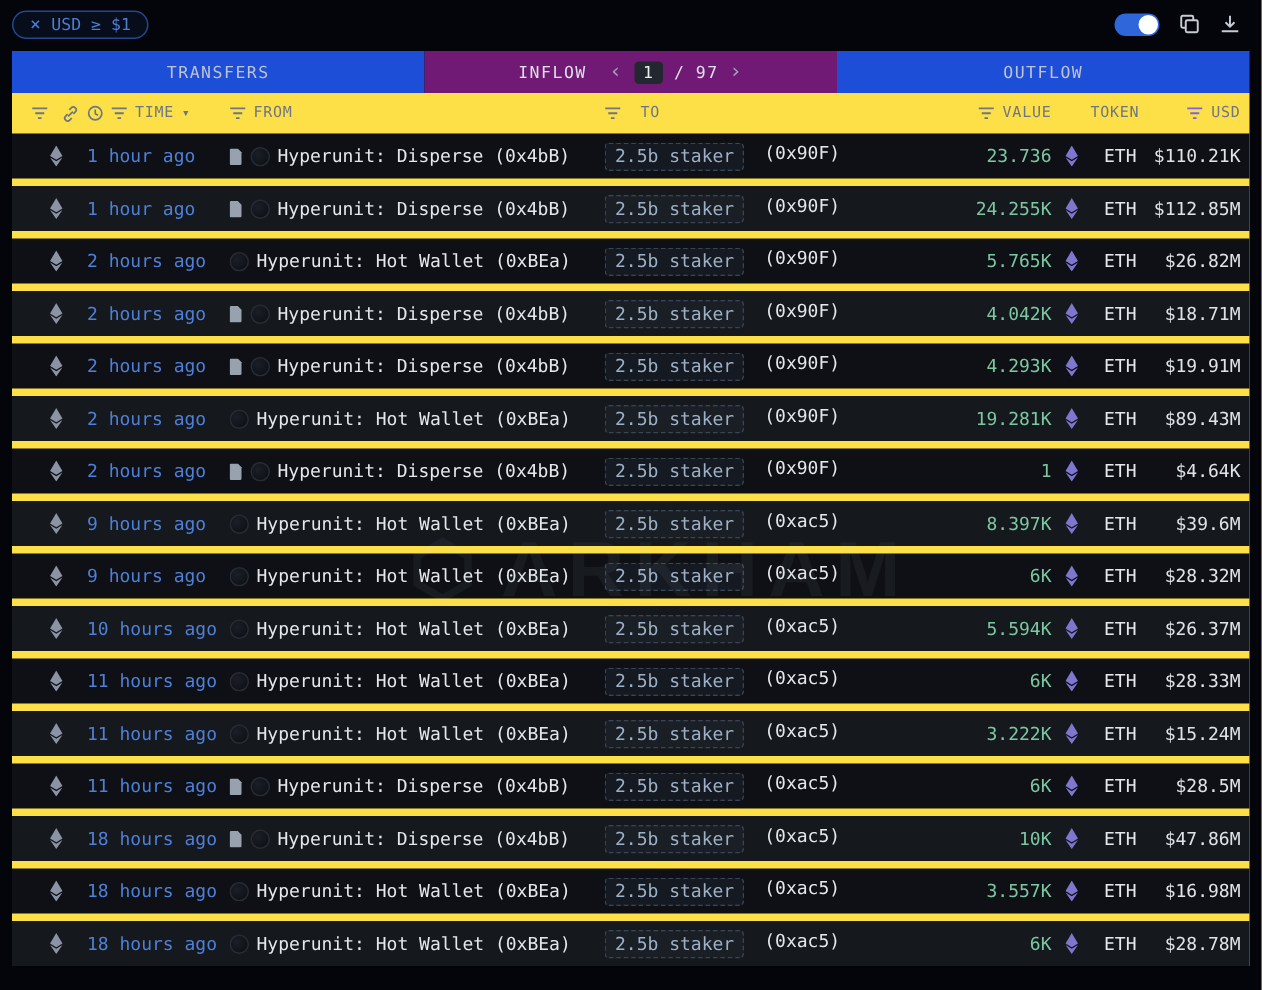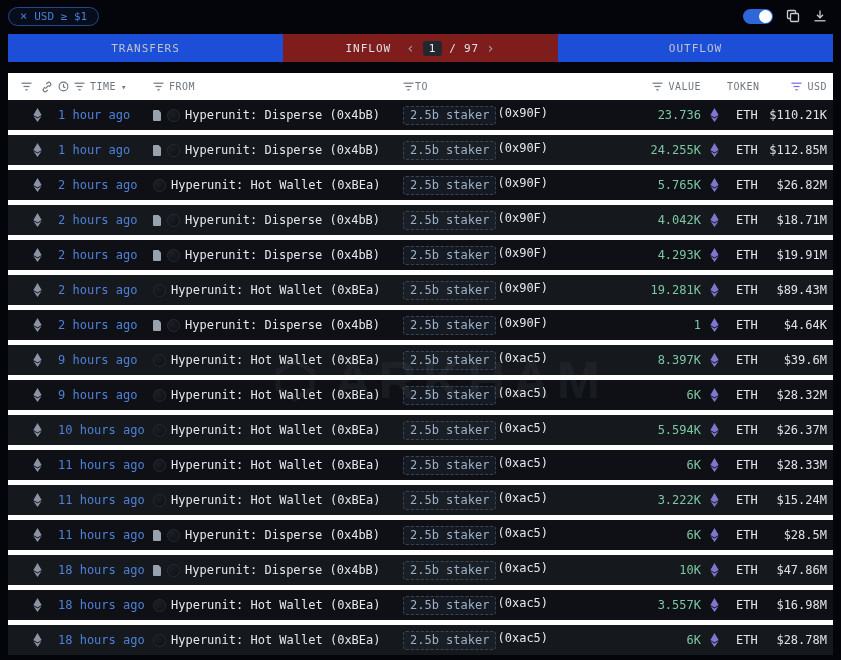--- a/index.html
+++ b/index.html
@@ -22,43 +22,43 @@
   .topbar-right { margin-left: auto; display: flex; align-items: center; gap: 13px; }
   .toggle { width: 30px; height: 15px; border-radius: 8px; background: #2e67da; position: relative; cursor: pointer; }
   .toggle .knob { position: absolute; right: 1px; top: 1px; width: 13px; height: 13px; border-radius: 50%; background: #ffffff; }
   .tb-icon { display: inline-flex; cursor: pointer; color: #c7ccd4; }
   
   .tabbar { margin: 2px 8px 0; display: flex; height: 28px; }
   .tab {
     flex: 1; display: flex; align-items: center; justify-content: center;
     background: #1d4ed8; color: #bfc4cc; font-size: 11px; letter-spacing: 1px; cursor: pointer;
   }
-  .tab.active { background: #7f1d1d; color: #dde1e7; }
+  .tab.active { background: #701a75; color: #dde1e7; }
   .pagination { display: flex; align-items: center; gap: 7px; margin-left: 15px; font-size: 11px; color: #dde1e7; }
   .chev { color: #9aa7ba; font-size: 14px; line-height: 1; cursor: pointer; }
   .page-box { background: #232730; border-radius: 3px; padding: 1px 6px; color: #eceef2; }
   
-  .content { margin: 11px 8px; background: #ffffff; }
+  .content { margin: 0 8px; background: #fde047; }
   .thead {
     display: flex; align-items: center; height: 27px;
     font-size: 10px; color: #6e7682; letter-spacing: .5px;
     padding: 0 6px 0 8px;
   }
   .hgroup { display: flex; align-items: center; gap: 5px; cursor: pointer; }
   .trow {
     display: flex; align-items: center; height: 30px; margin-bottom: 5px;
     font-size: 12px; padding: 0 6px 0 8px; cursor: pointer;
   }
   .row-odd  { background: #0e1015; }
   .row-even { background: #15181d; }
   
   .c-eth  { width: 42px; display: flex; justify-content: center; align-items: center; }
   .c-time { width: 95px; }
   .c-from { width: 250px; display: flex; align-items: center; gap: 5px; overflow: hidden; }
-  .c-to   { width: 240px; display: flex; gap: 1px; overflow: hidden; }
+  .c-to   { width: 240px; display: flex; gap: 13px; overflow: hidden; }
   .c-val  { flex: 1; text-align: center; display: flex; justify-content: flex-end; align-items: center; gap: 5px; }
   .c-tok  { width: 56px; display: flex; align-items: center; gap: 17px; padding-left: 9px; }
   .c-usd  { width: 70px; text-align: right; display: flex; justify-content: flex-end; align-items: center; gap: 5px; }
   .thead .c-eth { justify-content: flex-start; padding-left: 5px; gap: 9px; }
   
   .time-link { color: #4e80d8; text-decoration: none; }
   .eth-gray { color: #8b93a5; display: inline-flex; }
   .eth-purple { color: #7f77cf; display: inline-flex; }
   .avatar { width: 13px; height: 13px; border-radius: 50%; background: radial-gradient(circle at 35% 35%, #1b1f26, #0b0d11); border: 1px solid #272c34; flex: none; }
   .doc { display: inline-flex; color: #98a1ae; flex: none; }

